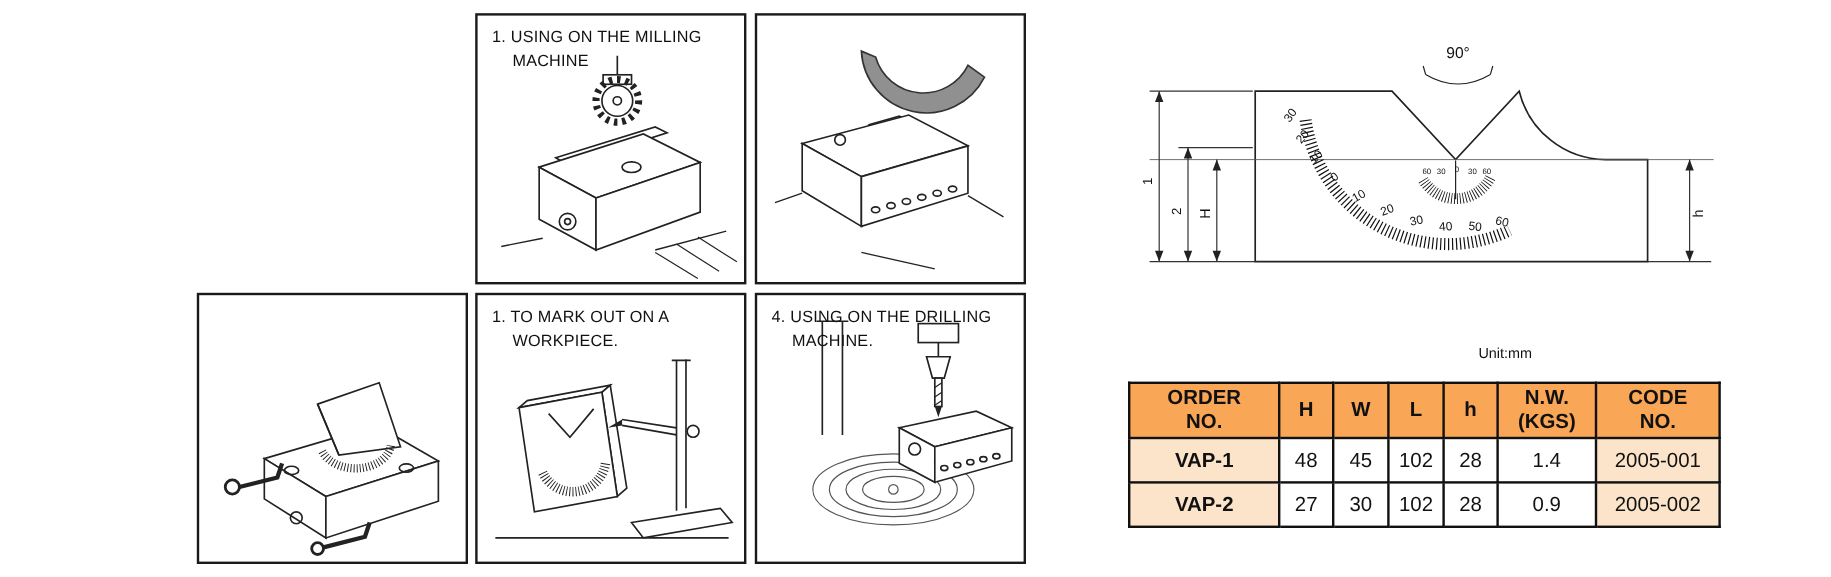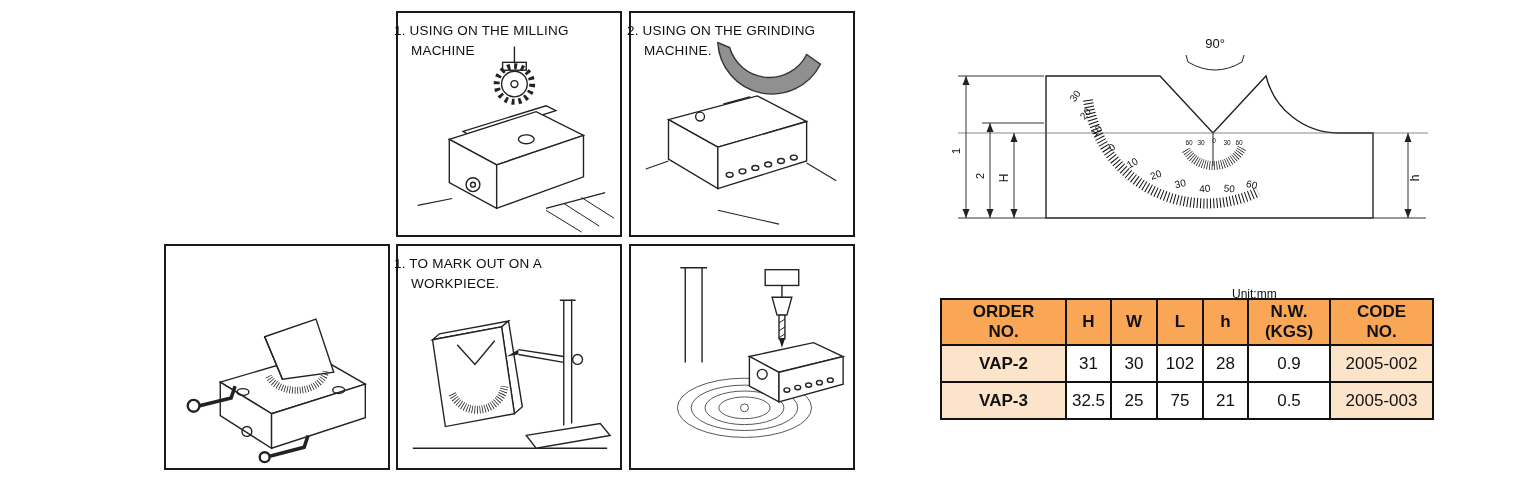--- a/index.html
+++ b/index.html
@@ -2,25 +2,25 @@
 <html style="--hdr: #F9A656; --acc: #FCE4CA;"><head>
 <meta charset="utf-8">
 <style>
   *{box-sizing:border-box;margin:0;padding:0}
   html,body{background:#fff}
   body{width:1526px;height:481px;position:relative;overflow:hidden;
        font-family:"Liberation Sans",sans-serif;color:#111}
   .panel{position:absolute;width:226px;height:226px;border:2px solid #1a1a1a;background:#fff}
   .panel svg{position:absolute;left:0;top:0}
   .caption{position:absolute;top:8px;left:0;width:212px;font-size:13.5px;line-height:1.5;
-           color:#111;padding-left:13px;text-indent:-17px;letter-spacing:.2px;z-index:2}
+           color:#111;padding-left:29px;text-indent:-17px;letter-spacing:.2px;z-index:2}
   .caption.noindent{padding-left:12px;text-indent:0;width:185px}
   #diagram{position:absolute;left:938px;top:28px}
   .unit{position:absolute;left:1232px;top:287px;width:200px;text-align:left;font-size:12px}
-  table.spec{position:absolute;left:940px;top:298px;border-collapse:collapse;table-layout:fixed}
+  table.spec{position:absolute;left:940px;top:318px;border-collapse:collapse;table-layout:fixed}
   .spec th,.spec td{border:2px solid #111;text-align:center;vertical-align:middle;
                     font-size:17px;padding:0;background:#fff}
   .spec th{background:var(--hdr,#F9A656);font-weight:bold;white-space:pre-line;height:46px;line-height:1.18}
   .spec td{height:37px}
   .spec td.accent{background:var(--acc,#FCE4CA)}
   .spec td.order{font-weight:bold}
 </style>
 </head>
 <body>
 
@@ -60,21 +60,20 @@
     <polygon points="100,154 188,124 188,166 100,198" fill="#fff"></polygon>
     <ellipse cx="130" cy="128" rx="8" ry="4.5"></ellipse>
     <circle cx="76" cy="174" r="7"></circle>
     <circle cx="76" cy="174" r="2.5"></circle>
     <path d="M 20 195 L 55 188 M 150 198 L 210 182" stroke-width="1.2"></path>
     <path d="M 150 200 L 186 222 M 168 193 L 204 216 M 186 187 L 219 208" stroke-width="1"></path>
   </svg>
 </div>
 
 <div class="panel" style="left:629px;top:11px">
-  <div class="caption">2. USING ON THE GRINDING MACHINE.</div>
   <svg width="222" height="222" viewBox="0 0 225 225" fill="none" stroke="#222" stroke-width="1.4">
     <path d="M 88 30 A 55 55 0 0 0 192 52 L 178 42 A 42 42 0 0 1 100 35 Z" fill="#909090" stroke="#333"></path>
     <polygon points="95,92 120,85 128,89 103,96" fill="#fff"></polygon>
     <polygon points="38,108 128,84 178,110 88,136" fill="#fff"></polygon>
     <polygon points="38,108 88,136 88,178 38,148" fill="#fff"></polygon>
     <polygon points="88,136 178,110 178,150 88,178" fill="#fff"></polygon>
     <circle cx="70" cy="105" r="4.5"></circle>
     <g>
       <ellipse cx="100" cy="164" rx="3.5" ry="2.5"></ellipse>
       <ellipse cx="113" cy="160.5" rx="3.5" ry="2.5"></ellipse>
@@ -98,20 +97,21 @@
     <path d="M 55 150 A 28 28 0 0 0 108 142" stroke-width="8" stroke-dasharray="0.8 1.8"></path>
     <polygon points="130,192 205,180 215,192 140,205" fill="#fff"></polygon>
     <path d="M 168 55 L 168 182 M 176 54 L 176 180 M 164 55 L 180 55"></path>
     <path d="M 122 105 L 168 112 M 122 110 L 168 118"></path>
     <polygon points="122,105 110,112 122,110" fill="#222" stroke="none"></polygon>
     <circle cx="182" cy="115" r="5"></circle>
   </svg>
 </div>
 
 <div class="panel" style="left:629px;top:244px">
+  <div class="caption">4. USING ON THE DRILLING MACHINE.</div>
   <svg width="222" height="222" viewBox="0 0 225 225" fill="none" stroke="#222" stroke-width="1.4">
     <path d="M 55 22 L 55 118 M 72 22 L 72 118 M 50 22 L 77 22"></path>
     <g stroke="#555" stroke-width="1">
       <ellipse cx="115" cy="164" rx="68" ry="30"></ellipse>
       <ellipse cx="115" cy="164" rx="54" ry="23"></ellipse>
       <ellipse cx="115" cy="164" rx="40" ry="17"></ellipse>
       <ellipse cx="115" cy="164" rx="26" ry="11"></ellipse>
       <circle cx="115" cy="164" r="4"></circle>
     </g>
     <rect x="136" y="24" width="34" height="16" fill="#fff"></rect>
@@ -215,31 +215,31 @@
     <th>H</th>
     <th>W</th>
     <th>L</th>
     <th>h</th>
     <th>N.W.
 (KGS)</th>
     <th>CODE
 NO.</th>
   </tr>
   <tr>
+    <td class="accent order">VAP-1</td>
+    <td>48</td>
+    <td>45</td>
+    <td>102</td>
+    <td>28</td>
+    <td>1.4</td>
+    <td class="accent">2005-001</td>
+  </tr>
+  <tr>
     <td class="accent order">VAP-2</td>
-    <td>31</td>
+    <td>27</td>
     <td>30</td>
     <td>102</td>
     <td>28</td>
     <td>0.9</td>
     <td class="accent">2005-002</td>
   </tr>
-  <tr>
-    <td class="accent order">VAP-3</td>
-    <td>32.5</td>
-    <td>25</td>
-    <td>75</td>
-    <td>21</td>
-    <td>0.5</td>
-    <td class="accent">2005-003</td>
-  </tr>
 </tbody>
   </table>
 
 </body></html>

